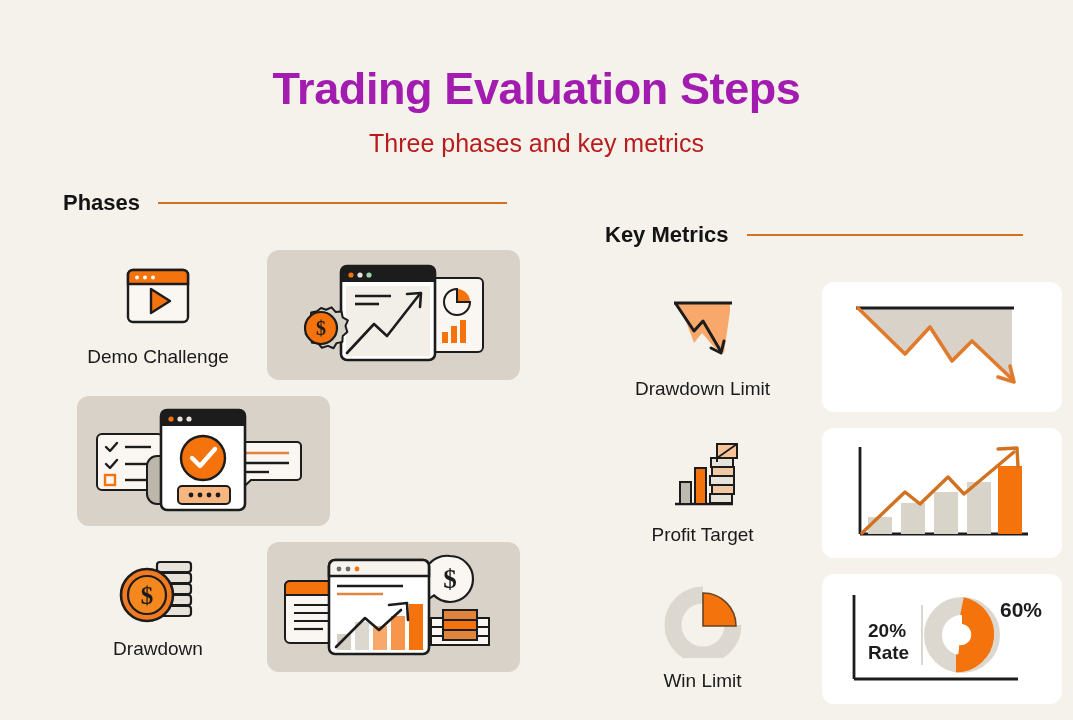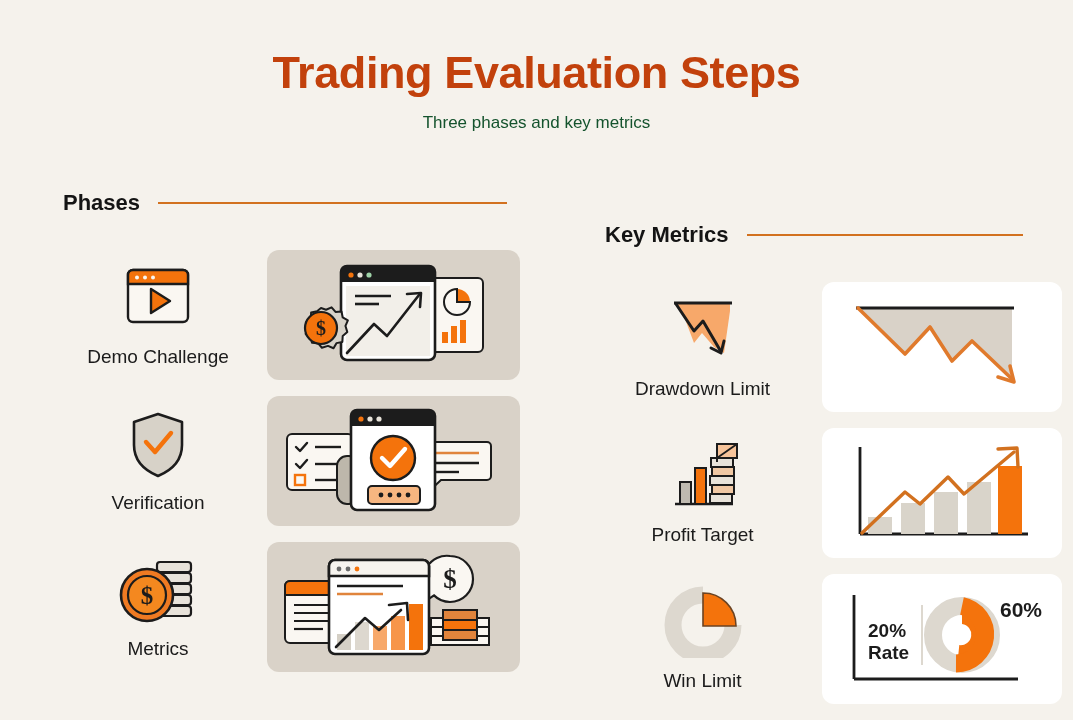--- a/index.html
+++ b/index.html
@@ -24,28 +24,28 @@
 
   
   .header {
     text-align: center;
     padding-top: 48px;
   }
   .title {
     font-size: 45px;
     font-weight: bold;
     letter-spacing: -0.4px;
-    color: #c2410c;
-    margin: 0;
+    color: #a21caf;
+    margin: 16px;
     line-height: 1.1;
   }
   .subtitle {
-    font-size: 17px;
+    font-size: 25px;
     font-weight: normal;
-    color: #14532d;
+    color: #b91c1c;
     margin: 16px 0 0 0;
     line-height: 1.1;
   }
 
   
   .columns {
     position: absolute;
     top: 186px;
     left: 8px;
     width: 1073px;
@@ -192,29 +192,20 @@
               <g transform="translate(42,76)">
                 <path d="M0,-26 5.5,-24.2 11.5,-26.8 15.8,-21.8 22.3,-22.2 23.6,-15.8 29.2,-12.6 26.6,-6.6 28.6,0 23.6,4.3 23.2,10.8 16.8,12.1 13.6,17.7 7.6,15.1 1,17.1 -3.3,12.1 -9.8,11.7 -11.1,5.3 -16.7,2.1 -14.1,-3.9 -16.1,-10.5 -11.1,-14.8 -10.7,-21.3 -4.3,-22.6z" transform="translate(0,0) scale(0.92)" fill="#d7d2c8" stroke="#1c1c1c" stroke-width="2.2" stroke-linejoin="round"></path>
                 <circle cx="0" cy="-4" r="16" fill="#f4730c" stroke="#1c1c1c" stroke-width="2.2"></circle>
                 <text x="0" y="3" font-family="Liberation Serif, serif" font-size="20" font-weight="bold" fill="#1c1c1c" text-anchor="middle">$</text>
               </g>
             </svg>
           </div>
         </div>
 
         <div class="row">
-          <div class="label-cell">
-            <div class="icon-box">
-              <svg width="70" height="72" viewBox="0 0 70 72">
-                <path d="M35 6l24 8v23c0 17-12 26-24 31C23 63 11 54 11 37V14z" fill="#d7d2c8" stroke="#1c1c1c" stroke-width="2.6" stroke-linejoin="round"></path>
-                <polyline points="23,34 32,44 48,25" fill="none" stroke="#f4730c" stroke-width="4.4" stroke-linecap="round" stroke-linejoin="round"></polyline>
-              </svg>
-            </div>
-            <div class="item-label">Verification</div>
-          </div>
 
           <div class="panel">
             <svg width="230" height="118" viewBox="0 0 230 118">
 
               <rect x="8" y="32" width="66" height="56" rx="5" fill="#faf7f2" stroke="#1c1c1c" stroke-width="2"></rect>
               <polyline points="17,45 21,49 28,41" fill="none" stroke="#1c1c1c" stroke-width="2.4" stroke-linecap="round" stroke-linejoin="round"></polyline>
               <line x1="36" y1="45" x2="62" y2="45" stroke="#1c1c1c" stroke-width="2.4"></line>
               <polyline points="17,62 21,66 28,58" fill="none" stroke="#1c1c1c" stroke-width="2.4" stroke-linecap="round" stroke-linejoin="round"></polyline>
               <line x1="36" y1="62" x2="62" y2="62" stroke="#1c1c1c" stroke-width="2.4"></line>
               <rect x="16" y="73" width="10" height="10" fill="none" stroke="#f4730c" stroke-width="2.4"></rect>
@@ -253,21 +244,21 @@
                   <rect x="40" y="19" width="34" height="10" rx="3"></rect>
                   <rect x="40" y="30" width="34" height="10" rx="3"></rect>
                   <rect x="40" y="41" width="34" height="10" rx="3"></rect>
                   <rect x="40" y="52" width="34" height="10" rx="3"></rect>
                 </g>
                 <circle cx="30" cy="41" r="26" fill="#ef7a22" stroke="#1c1c1c" stroke-width="2.6"></circle>
                 <circle cx="30" cy="41" r="19" fill="#f4881f" stroke="#1c1c1c" stroke-width="2.2"></circle>
                 <text x="30" y="50" font-family="Liberation Serif, serif" font-size="25" font-weight="bold" fill="#1c1c1c" text-anchor="middle">$</text>
               </svg>
             </div>
-            <div class="item-label">Metrics</div>
+            <div class="item-label">Drawdown</div>
           </div>
 
           <div class="panel">
             <svg width="230" height="118" viewBox="0 0 230 118">
 
               <rect x="6" y="33" width="62" height="62" rx="5" fill="#faf7f2" stroke="#1c1c1c" stroke-width="2"></rect>
               <path d="M6 38a5 5 0 0 1 5-5h52a5 5 0 0 1 5 5v9H6z" fill="#f4730c" stroke="#1c1c1c" stroke-width="2"></path>
               <line x1="15" y1="57" x2="58" y2="57" stroke="#1c1c1c" stroke-width="2.2"></line>
               <line x1="15" y1="65" x2="58" y2="65" stroke="#1c1c1c" stroke-width="2.2"></line>
               <line x1="15" y1="73" x2="58" y2="73" stroke="#1c1c1c" stroke-width="2.2"></line>

